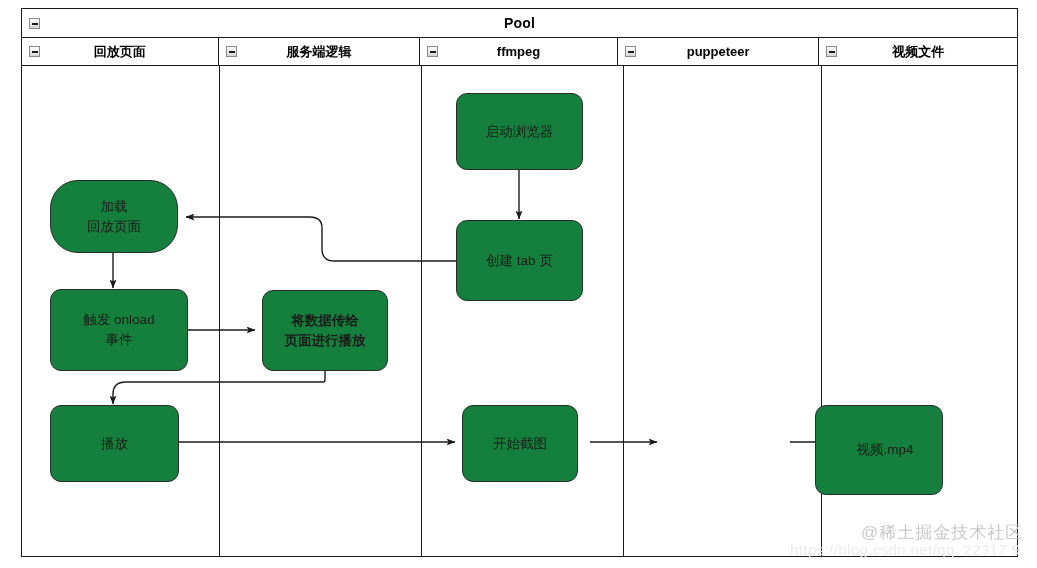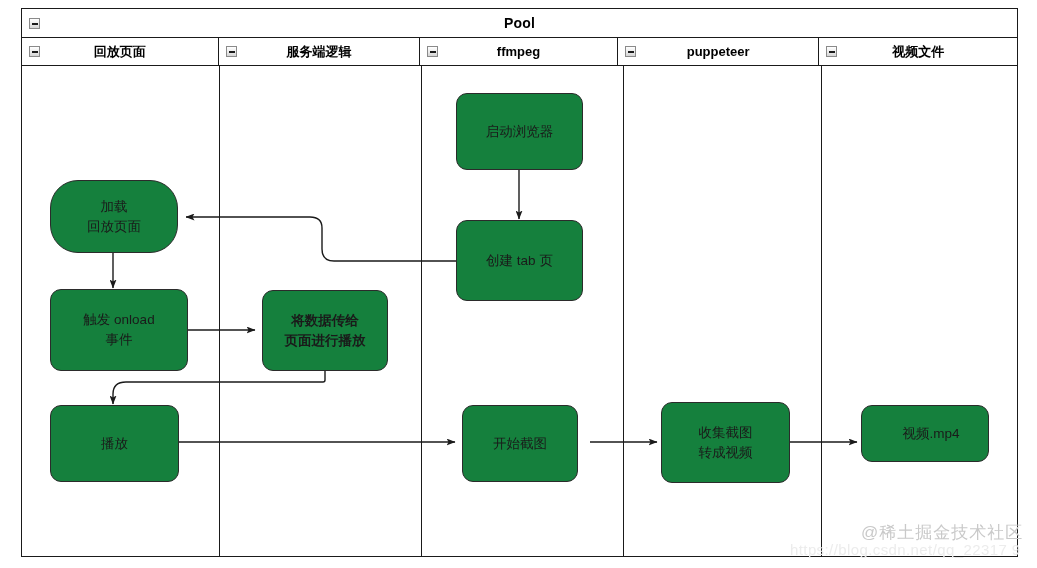--- a/index.html
+++ b/index.html
@@ -248,26 +248,22 @@
   </div>
 
   <div class="node" style="left:456px; top:220px; width:127px; height:81px;">
     <span class="node-label">创建 tab 页</span>
   </div>
 
   <div class="node" style="left:462px; top:405px; width:116px; height:77px;">
     <span class="node-label">开始截图</span>
   </div>
 
-  <div class="node" style="left:661px; top:402px; width:129px; height:81px;">
-    <span class="node-label">收集截图
-转成视频</span>
-  </div>
-
-  <div class="node" style="left:861px; top:405px; width:128px; height:57px;padding-left:12px;">
+
+  <div class="node" style="left:815px; top:405px; width:128px; height:90px;padding-left:12px;">
     <span class="node-label">视频.mp4</span>
   </div>
 
   <div class="watermark-url" style="left:790px; top:541px;">https://blog.csdn.net/qq_22317 9</div>
 
   <div class="watermark" style="left:861px; top:521px;">@稀土掘金技术社区</div>
 
 </div>
 
 </body></html>

